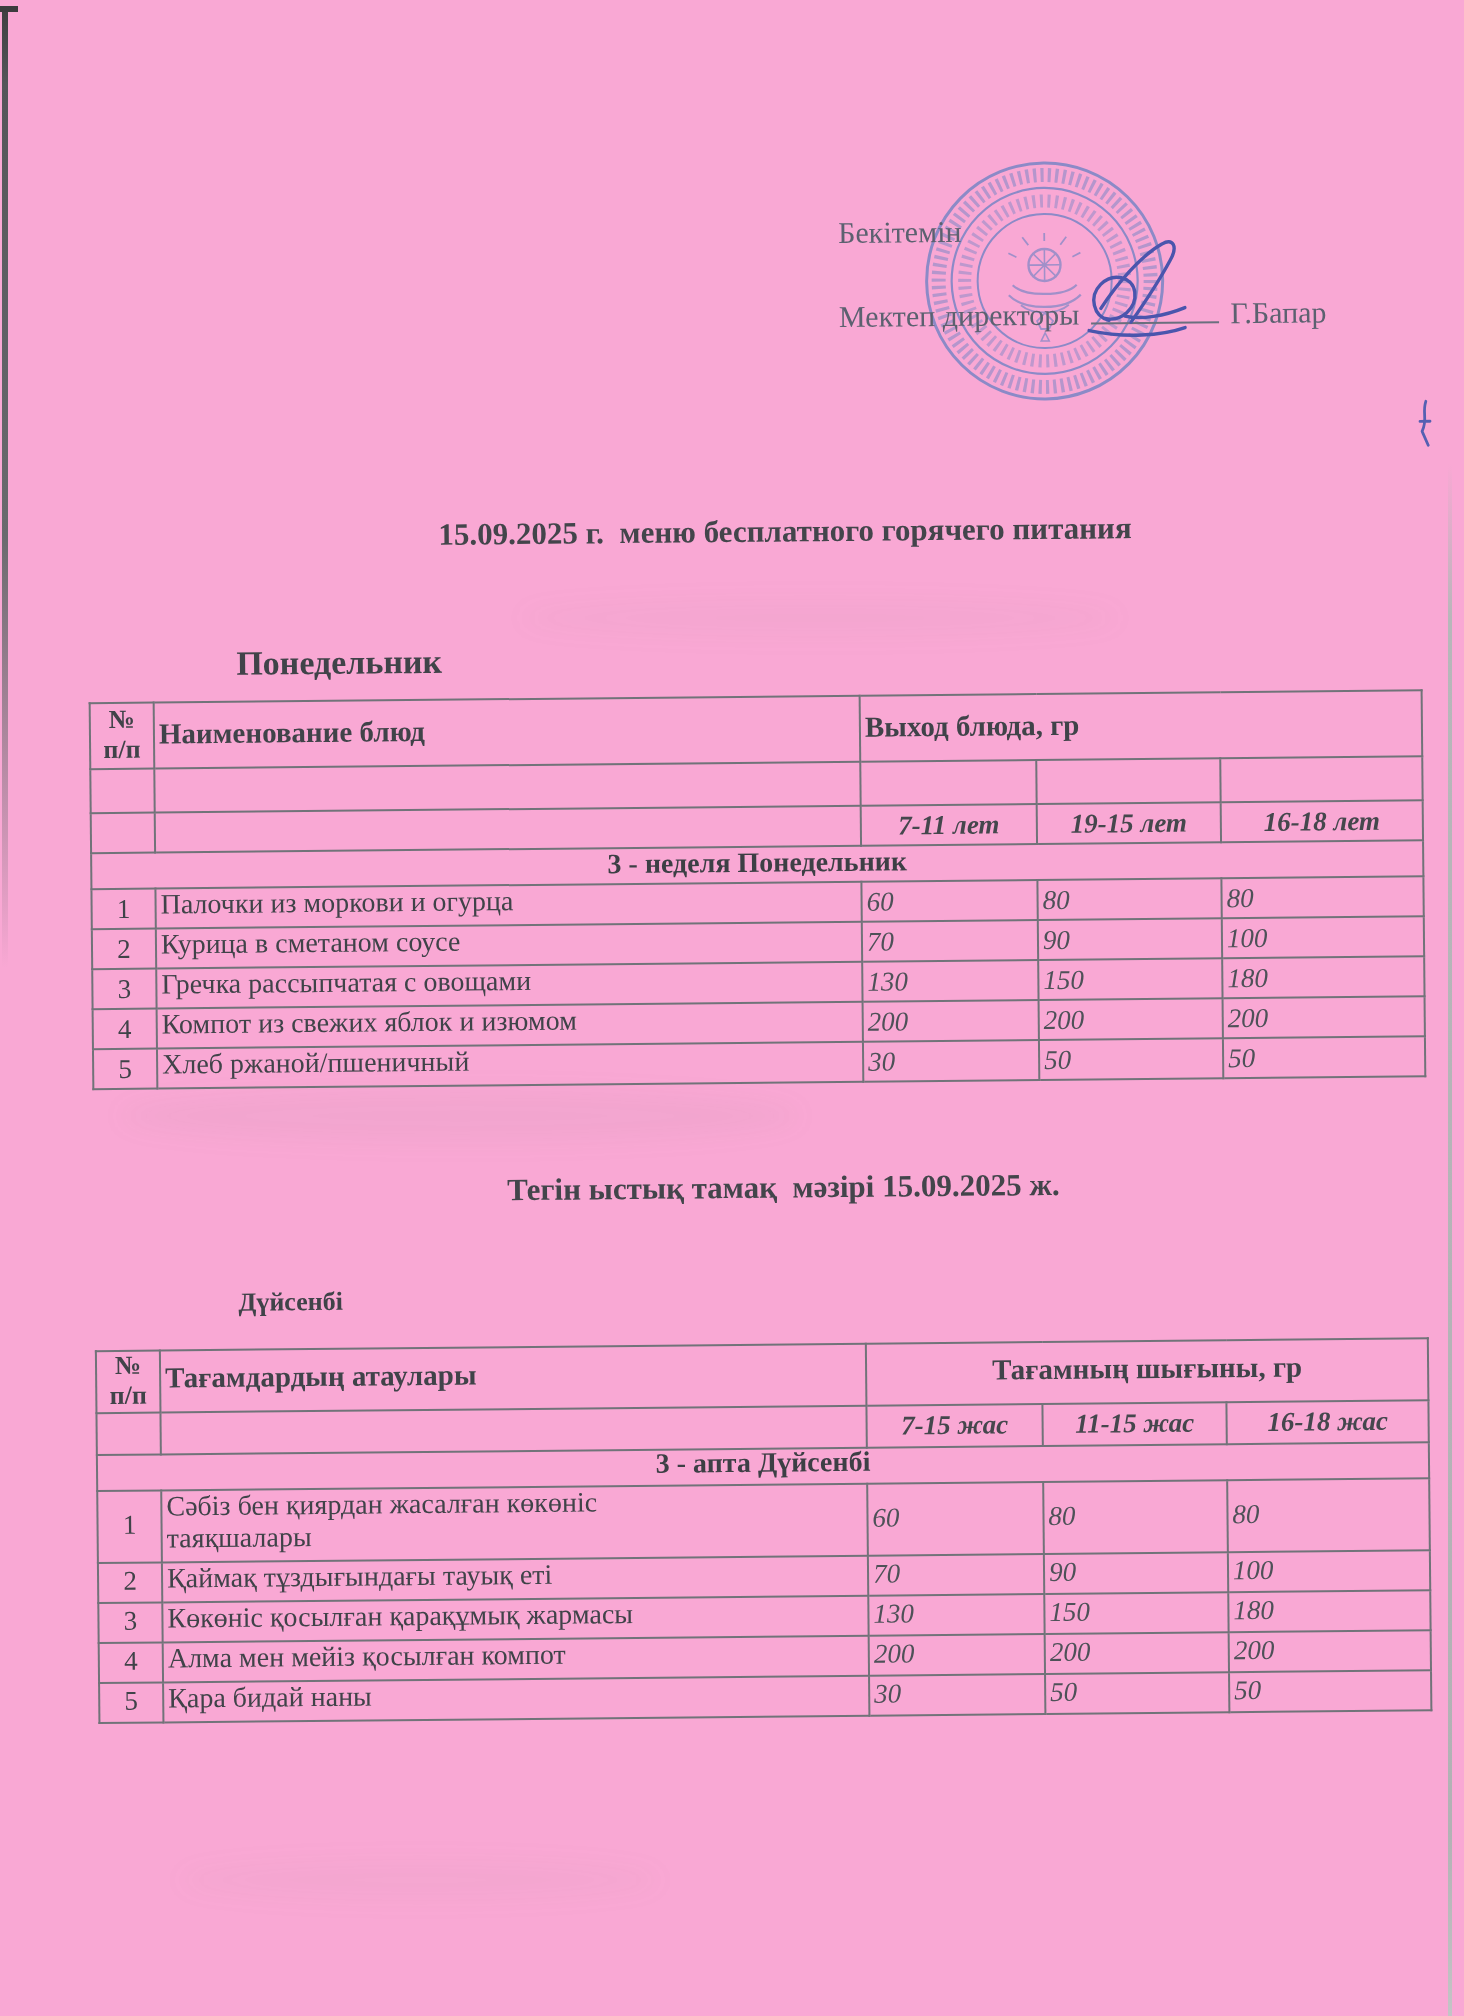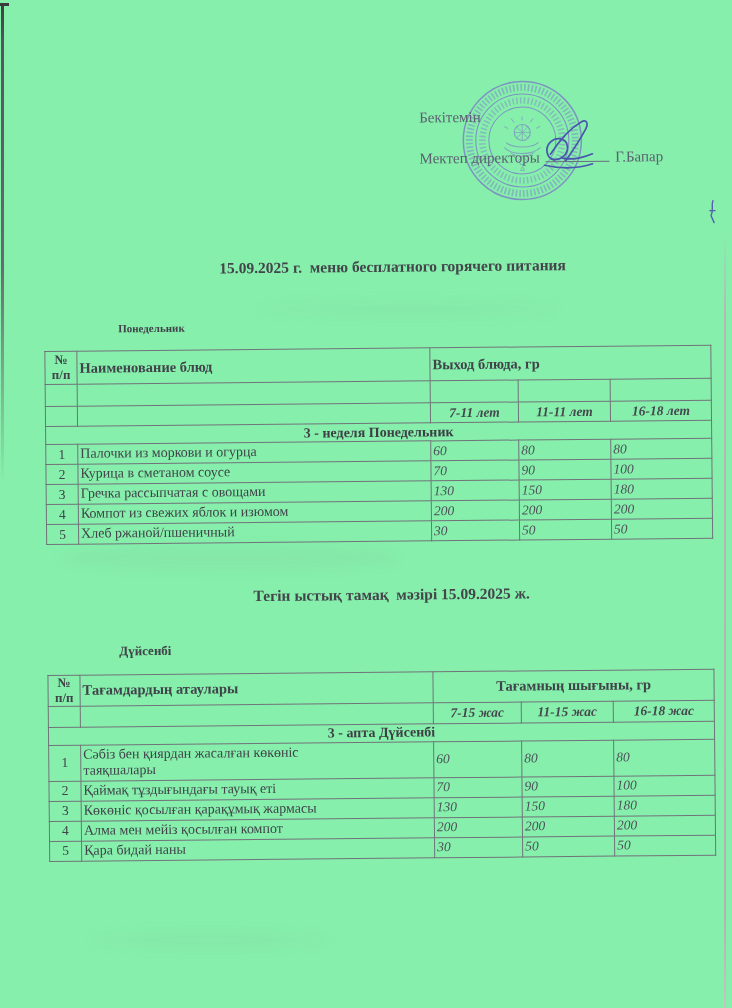--- a/index.html
+++ b/index.html
@@ -2,21 +2,21 @@
 <html><head>
 <meta charset="utf-8">
 <style>
   html,body{margin:0;padding:0;}
   body{
     width:732px;height:1008px;position:relative;overflow:hidden;
     background:#ffffff;
     font-family:"Liberation Serif", serif;
     color:#404349;
   }
-  .page{position:absolute;inset:0;background:#86efac;}
+  .page{position:absolute;inset:0;background:#f9a8d4;}
   
   .smudge{position:absolute;border-radius:50%;filter:blur(6px);pointer-events:none;}
   .smudge.a{left:60px;top:545px;width:340px;height:26px;background:rgba(120,120,118,0.05);}
   .smudge.b{left:260px;top:300px;width:300px;height:18px;background:rgba(120,120,118,0.04);}
   .smudge.c{left:90px;top:930px;width:240px;height:20px;background:rgba(120,120,118,0.04);}
   
   .edge-left{position:absolute;left:1px;top:4px;width:3px;height:480px;
     background:linear-gradient(to bottom,#3f3f41 0%,#55555a 8%,#6a6a6e 55%,rgba(110,110,114,0) 100%);}
   .edge-left-corner{position:absolute;left:0;top:3px;width:9px;height:3px;background:#3c3c3e;}
   .edge-right{position:absolute;left:724px;top:232px;width:2px;height:776px;
@@ -29,21 +29,21 @@
   .sig-gap{display:inline-block;width:64px;height:15px;border-bottom:1.3px solid #6a6f7e;margin:0 2px;vertical-align:baseline;}
   .stamp{position:absolute;left:462px;top:78px;width:128px;height:128px;opacity:0.88;}
   .signature{position:absolute;left:536px;top:116px;width:110px;height:62px;}
   .pen-tick{position:absolute;left:709px;top:202px;width:12px;height:30px;}
 
   
   .title-ru{position:absolute;left:0;top:258px;width:732px;text-align:center;
     font-weight:bold;font-size:15.5px;color:#43454b;padding-left:58px;box-sizing:border-box;white-space:pre-wrap;}
   .title-kk{position:absolute;left:0;top:586px;width:732px;text-align:center;
     font-weight:bold;font-size:15.5px;color:#43454b;padding-left:50px;box-sizing:border-box;white-space:pre-wrap;}
-  .day-ru{position:absolute;left:120px;top:320px;font-weight:bold;font-size:11px;color:#404349;}
+  .day-ru{position:absolute;left:120px;top:320px;font-weight:bold;font-size:17px;color:#404349;}
   .day-kk{position:absolute;left:118px;top:641px;font-weight:bold;font-size:13px;color:#404349;}
 
   
   table.menu{position:absolute;left:46px;border-collapse:collapse;table-layout:fixed;width:666px;
     font-size:14px;color:#404349;}
   table.menu-ru{top:348px;}
   table.menu-kk{top:672px;}
   table.menu td, table.menu th{border:1px solid #717379;padding:0 2px;vertical-align:middle;overflow:hidden;}
   th.no-head{width:32px;font-size:13px;font-weight:bold;text-align:center;line-height:1.15;padding:1px 0;}
   th.name-head{width:353px;text-align:left;padding-left:8px;font-size:14.5px;font-weight:bold;}
@@ -138,21 +138,21 @@
         <td></td>
             <td></td>
         <td></td>
             <td></td>
             <td></td>
       </tr>
       <tr class="h3-ru">
         <td></td>
             <td></td>
         <td class="age">7-11 лет</td>
-        <td class="age">11-11 лет</td>
+        <td class="age">19-15 лет</td>
         <td class="age">16-18 лет</td>
       </tr>
       <tr>
             <td class="week" colspan="5">3 - неделя Понедельник</td>
           </tr>
       <tr class="data-ru">
         <td class="rn">1</td>
         <td class="dish">Палочки из моркови и огурца</td>
         <td class="val">60</td>
         <td class="val">80</td>

